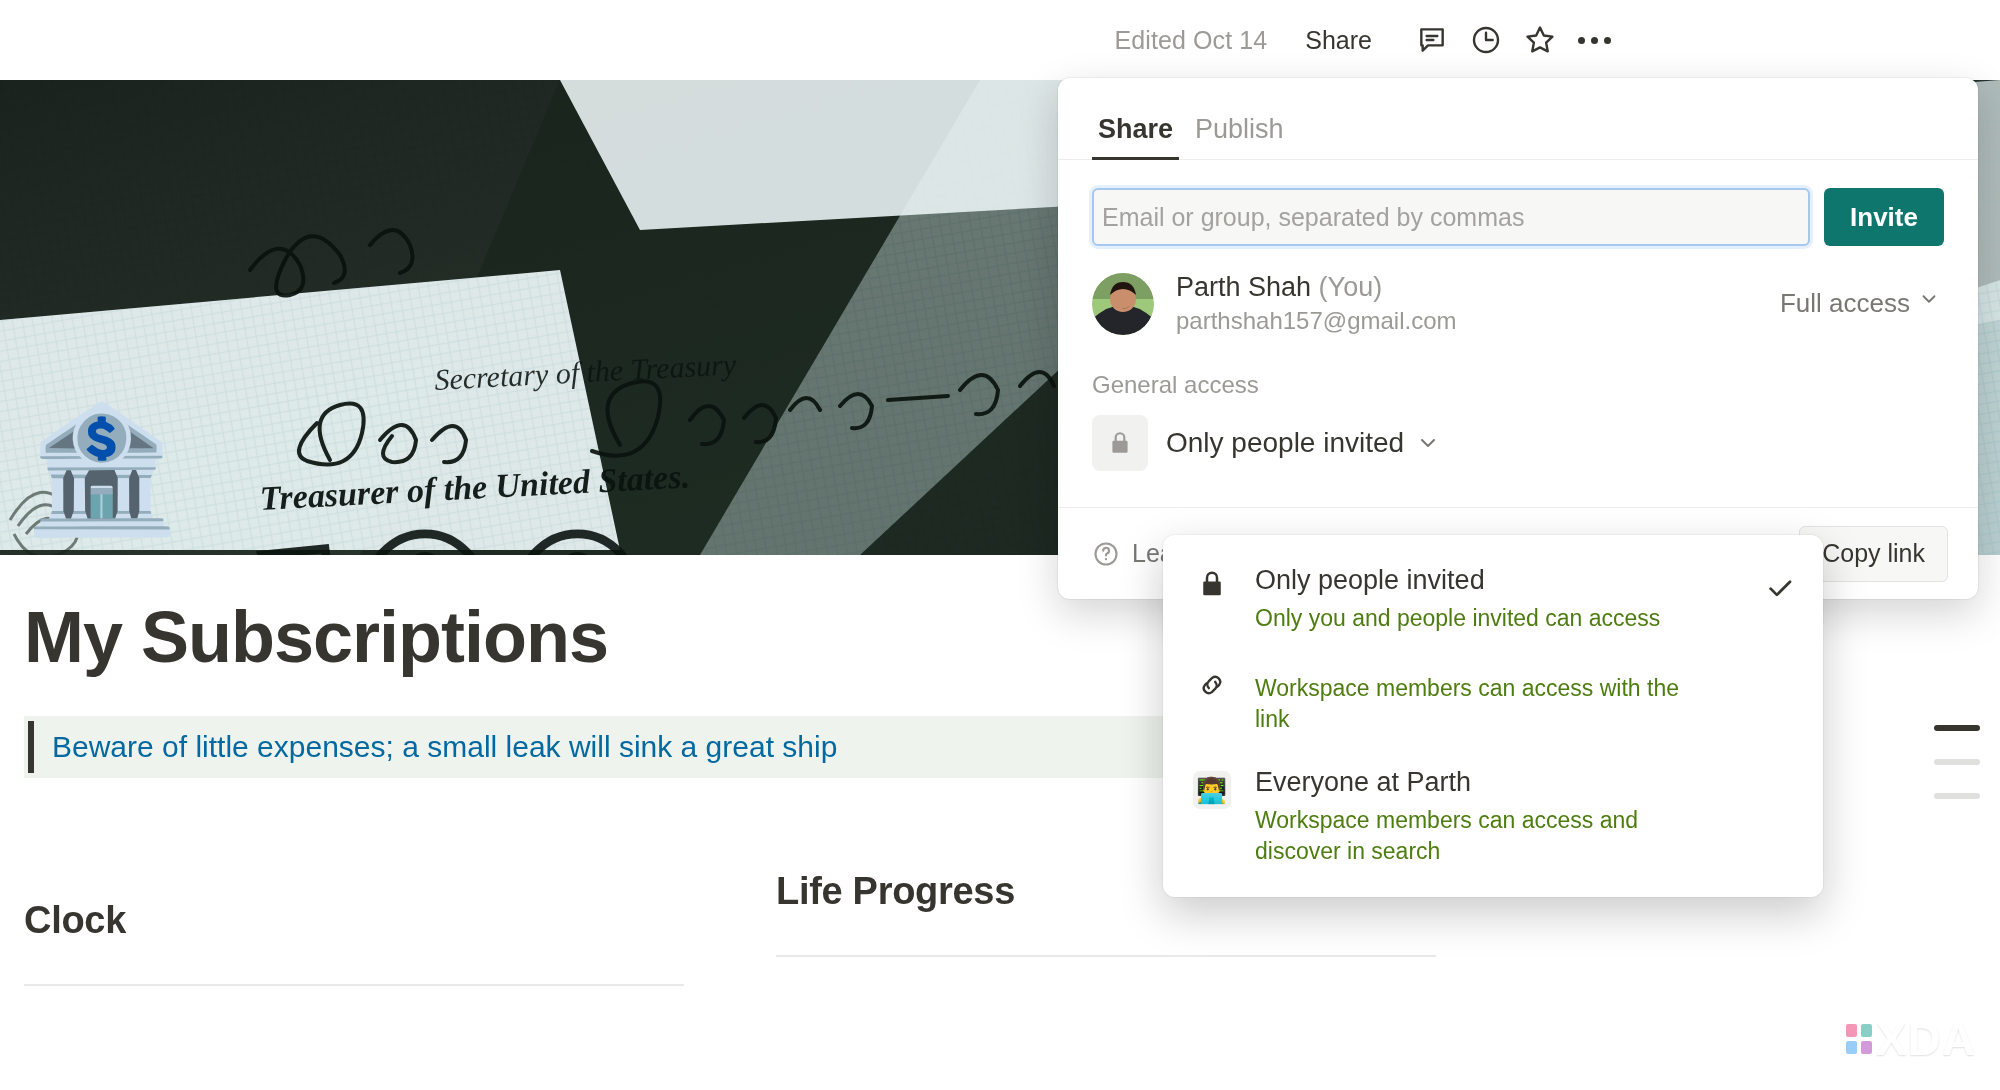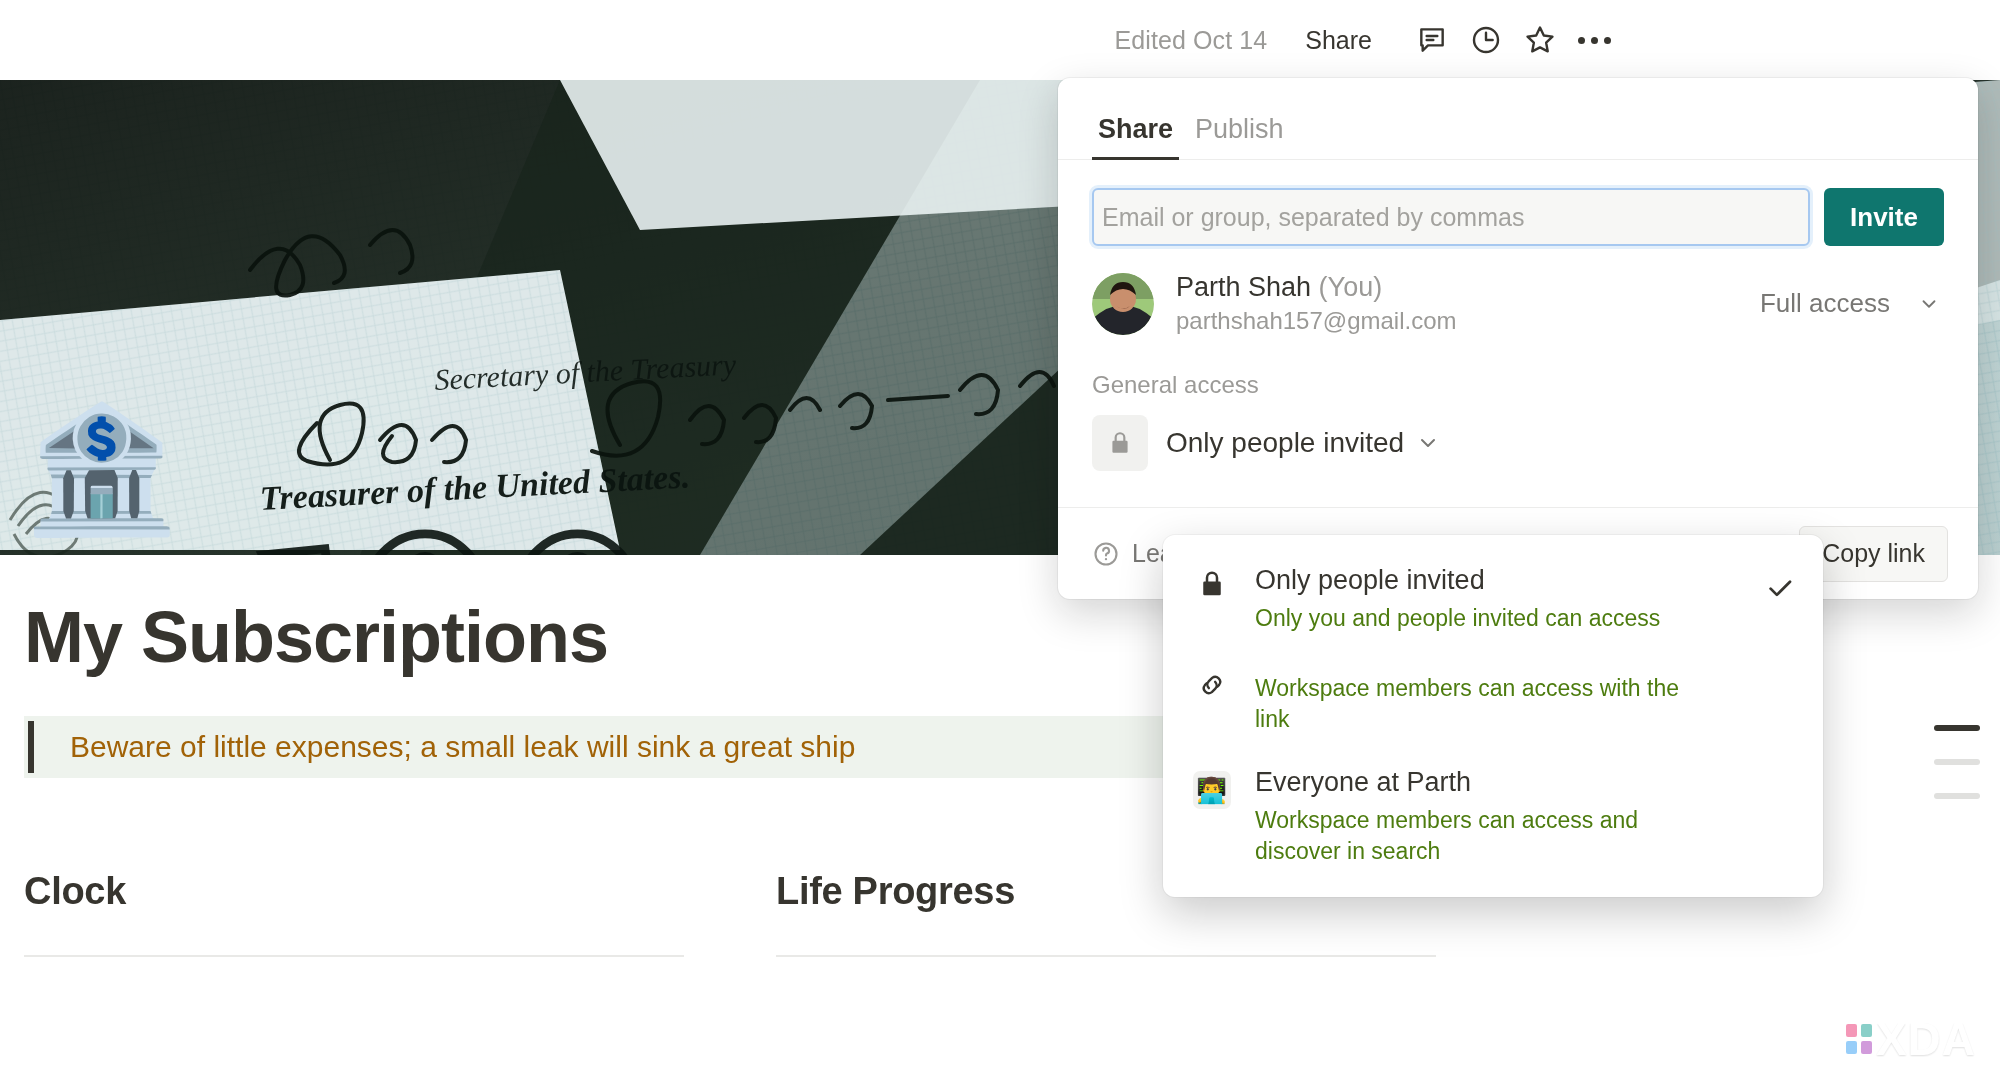--- a/index.html
+++ b/index.html
@@ -53,25 +53,25 @@
   .page-body { position: absolute; top: 560px; left: 0; width: 1916px; }
   .page-title {
     font-size: 72px; font-weight: bold; color: #37352f;
     letter-spacing: -1px; margin-left: 24px; margin-top: 36px;
   }
   .quote-callout {
     margin-top: 38px; margin-left: 24px; width: 1430px; height: 62px;
     background: #eef3ed; display:flex; align-items:center;
   }
   .quote-bar { width: 6px; height: 52px; background:#37352f; margin-left: 4px; }
-  .quote-text { font-size: 30px; color:#a16207; margin-left: 36px; }
+  .quote-text { font-size: 30px; color:#0369a1; margin-left: 18px; }
 
   .columns { display:flex; margin-top: 92px; }
   .column { }
-  .col-1 { margin-left: 24px; width: 660px; }
+  .col-1 { margin-left: 24px; width: 660px; margin-top: 29px; }
   .col-2 { margin-left: 92px; width: 660px; }
   .col-heading { font-size: 38px; font-weight: bold; color: #37352f; letter-spacing:-.3px; }
   .col-rule { margin-top: 42px; height: 2px; background: #e9e9e7; width: 100%; }
 
   
   .toc {
     position:absolute; right: 20px; top: 725px; display:flex; flex-direction:column;
     gap: 28px; align-items:flex-end; z-index: 5;
   }
   .toc-line { height: 6px; border-radius:3px; }
@@ -133,21 +133,21 @@
   }
   .avatar {
     width: 62px; height: 62px; border-radius:50%; flex: 0 0 62px; overflow:hidden;
     background:#cfd8c6; position:relative;
   }
   .person-meta { margin-left: 22px; flex:1; }
   .person-name { font-size: 27px; color:#37352f; }
   .person-name .you { color:#9b9a97; }
   .person-email { font-size: 24px; color:#9b9a97; margin-top: 4px; }
   .person-access {
-    font-size: 26px; color:#787774; display:flex; align-items:center; gap: 28px;
+    font-size: 26px; color:#787774; display:flex; align-items:flex-start; gap: 8px;
     cursor:pointer; white-space:nowrap; padding-right: 4px;
   }
 
   .general-access-label {
     font-size: 24px; color:#9b9a97; padding: 26px 34px 0 34px;
   }
   .general-access-row {
     display:flex; align-items:center; gap: 18px; padding: 16px 34px 0 34px;
   }
   .lock-chip {

